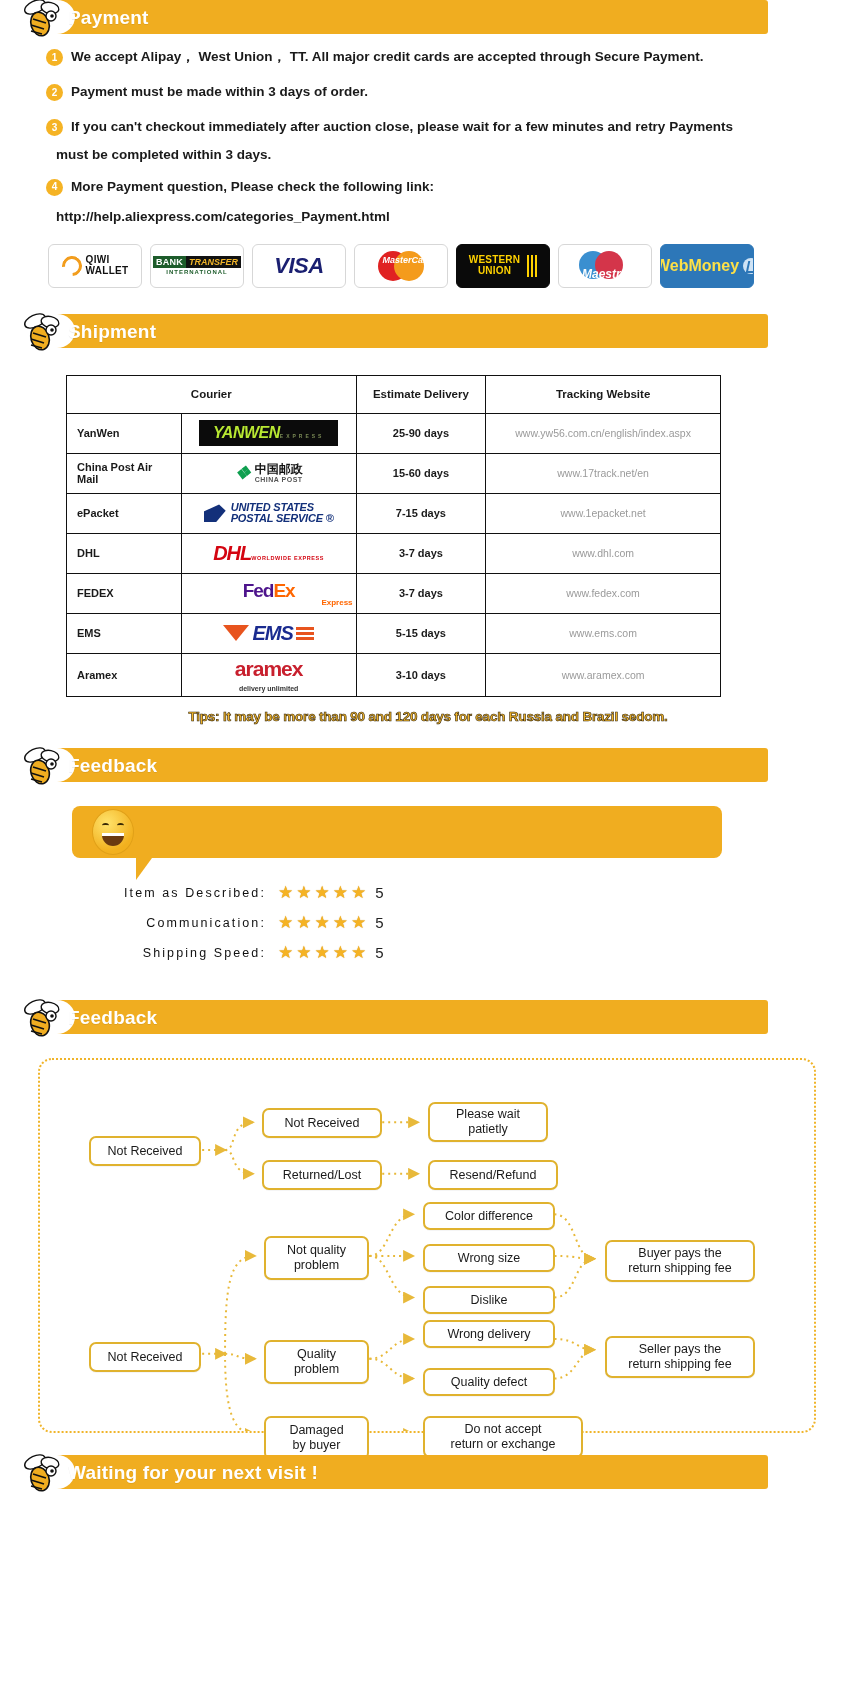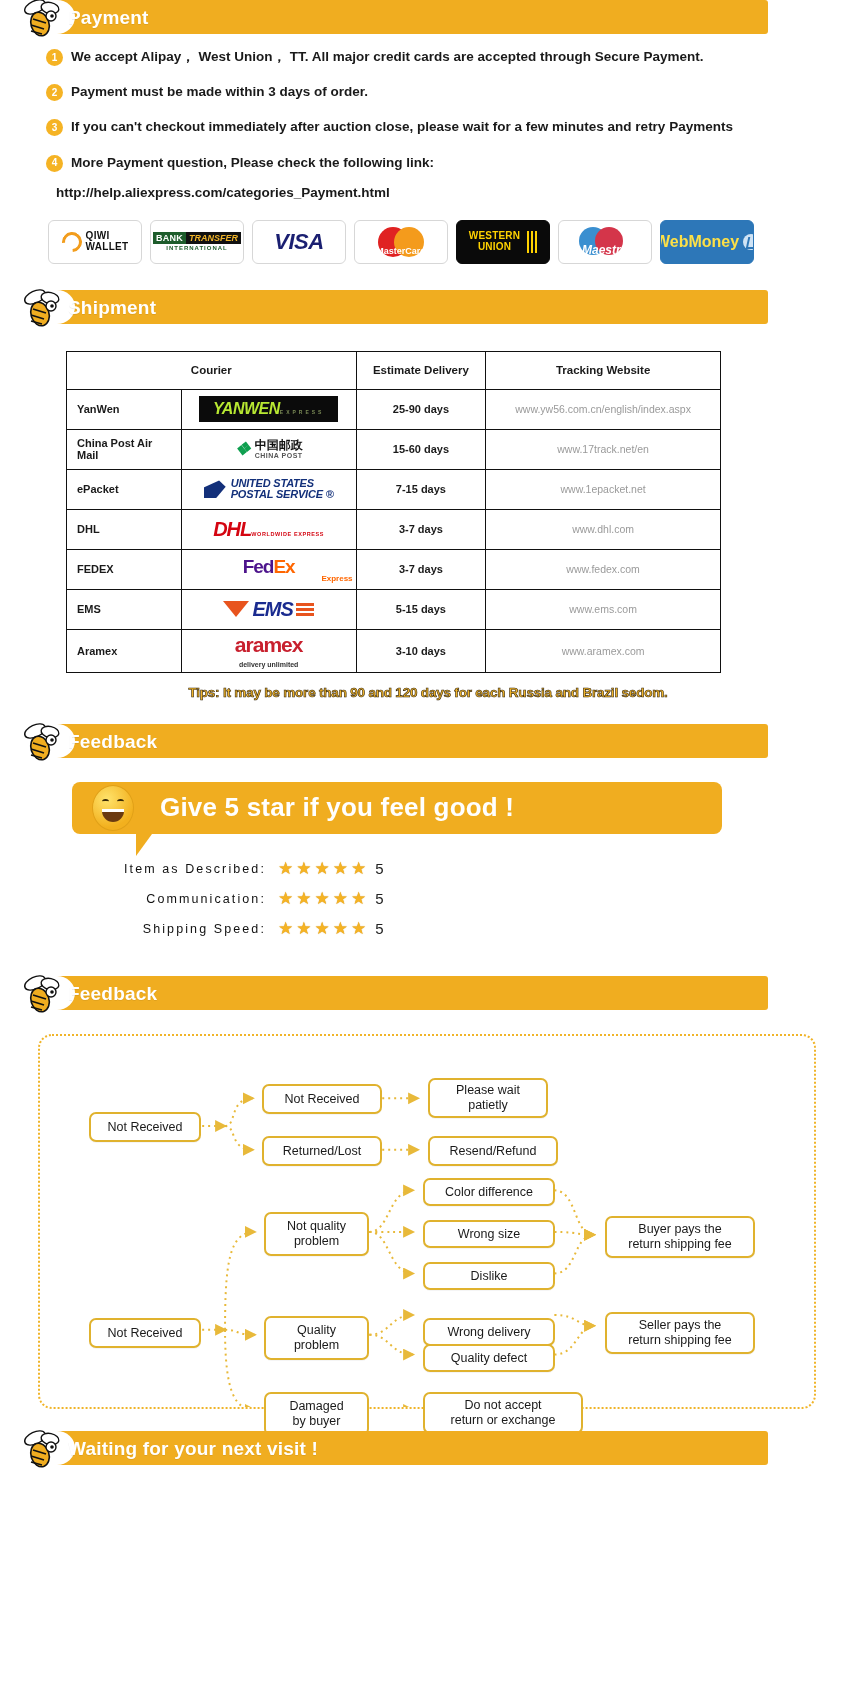--- a/index.html
+++ b/index.html
@@ -135,21 +135,21 @@
   .bt .b3 { font-size:6px; color:#1d5c2b; letter-spacing:1px; font-weight:bold; margin-top:1px;}
 
   
   .visa { font-size:22px; font-weight:bold; font-style:italic; color:#1a1f71; letter-spacing:-.5px; }
 
   
   .mc { position:relative; width:62px; height:36px; }
   .mc .c1, .mc .c2 { position:absolute; top:3px; width:30px; height:30px; border-radius:50%; }
   .mc .c1 { left:8px; background:#e02222; }
   .mc .c2 { left:24px; background:#f49b1c; }
-  .mc .lbl { position:absolute; left:0; right:0; bottom:4px; text-align:center; color:#fff; font-size:9px; font-weight:bold; z-index:5;}
+  .mc .lbl { position:absolute; left:0; right:0; bottom:19px; text-align:right; color:#fff; font-size:9px; font-weight:bold; font-style:italic; z-index:5;}
 
   
   .wu { display:flex; align-items:center; gap:7px; }
   .wu .w { display:flex; flex-direction:column; align-items:center; }
   .wu .w span { color:#ffd200; font-size:10px; font-weight:bold; letter-spacing:.2px; line-height:1.05; }
   .wu .bars { display:flex; gap:2px; height:22px; }
   .wu .bars i { display:block; width:2px; background:#ffd200; }
 
   
   .mae { position:relative; width:72px; height:36px; }
@@ -348,20 +348,21 @@
       <span class="txt">We accept Alipay， West Union， TT. All major credit cards are accepted through Secure Payment.</span>
     </div>
     <div class="pay-item">
       <span class="num-badge">2</span>
       <span class="txt">Payment must be made within 3 days of order.</span>
     </div>
     <div class="pay-item">
       <span class="num-badge">3</span>
       <span class="txt">If you can't checkout immediately after auction close, please wait for a few minutes and retry Payments</span>
     </div>
+    <div class="pay-cont">must be completed within 3 days.</div>
     <div class="pay-item">
       <span class="num-badge">4</span>
       <span class="txt">More Payment question, Please check the following link:</span>
     </div>
     <div class="pay-link">http://help.aliexpress.com/categories_Payment.html</div>
   </div>
 
   <div class="logo-row">
     <div class="logo-card">
       <div class="qiwi">
@@ -545,21 +546,20 @@
     <div class="bar-title">Feedback</div>
   </div>
 
   <div class="bubble-wrap">
     <div class="bubble">
       <div class="smiley">
         <span class="eye l"></span>
           <span class="eye r"></span>
           <span class="mouth"></span>
       </div>
-      <div class="btxt">Give 5 star if you feel good !</div>
     </div>
   </div>
 
   <div class="rate-area">
     <div class="rate-rows">
       <div class="rate-row">
         <div class="rate-lbl">Item as Described:</div>
         <div class="stars">
             <span>★</span>
             <span>★</span>
@@ -646,21 +646,21 @@
       </svg>
     <div class="fnode" style="left: 49px; top: 76px; width: 112px; height: 30px;">Not Received</div>
         <div class="fnode" style="left: 222px; top: 48px; width: 120px; height: 30px;">Not Received</div>
         <div class="fnode" style="left: 222px; top: 100px; width: 120px; height: 30px;">Returned/Lost</div>
         <div class="fnode" style="left: 388px; top: 42px; width: 120px; height: 40px;">Please wait
 patietly</div>
         <div class="fnode" style="left: 388px; top: 100px; width: 130px; height: 30px;">Resend/Refund</div>
         <div class="fnode" style="left: 383px; top: 142px; width: 132px; height: 28px;">Color difference</div>
         <div class="fnode" style="left: 383px; top: 184px; width: 132px; height: 28px;">Wrong size</div>
         <div class="fnode" style="left: 383px; top: 226px; width: 132px; height: 28px;">Dislike</div>
-        <div class="fnode" style="left: 383px; top: 282px; width: 132px; height: 28px;">Wrong delivery</div>
+        <div class="fnode" style="left: 383px; top: 260px; width: 132px; height: 28px;">Wrong delivery</div>
         <div class="fnode" style="left: 383px; top: 308px; width: 132px; height: 28px;">Quality defect</div>
         <div class="fnode" style="left: 224px; top: 176px; width: 105px; height: 44px;">Not quality
 problem</div>
         <div class="fnode" style="left: 224px; top: 280px; width: 105px; height: 44px;">Quality
 problem</div>
         <div class="fnode" style="left: 49px; top: 282px; width: 112px; height: 30px;">Not Received</div>
         <div class="fnode" style="left: 565px; top: 180px; width: 150px; height: 42px;">Buyer pays the
 return shipping fee</div>
         <div class="fnode" style="left: 565px; top: 276px; width: 150px; height: 42px;">Seller pays the
 return shipping fee</div>

